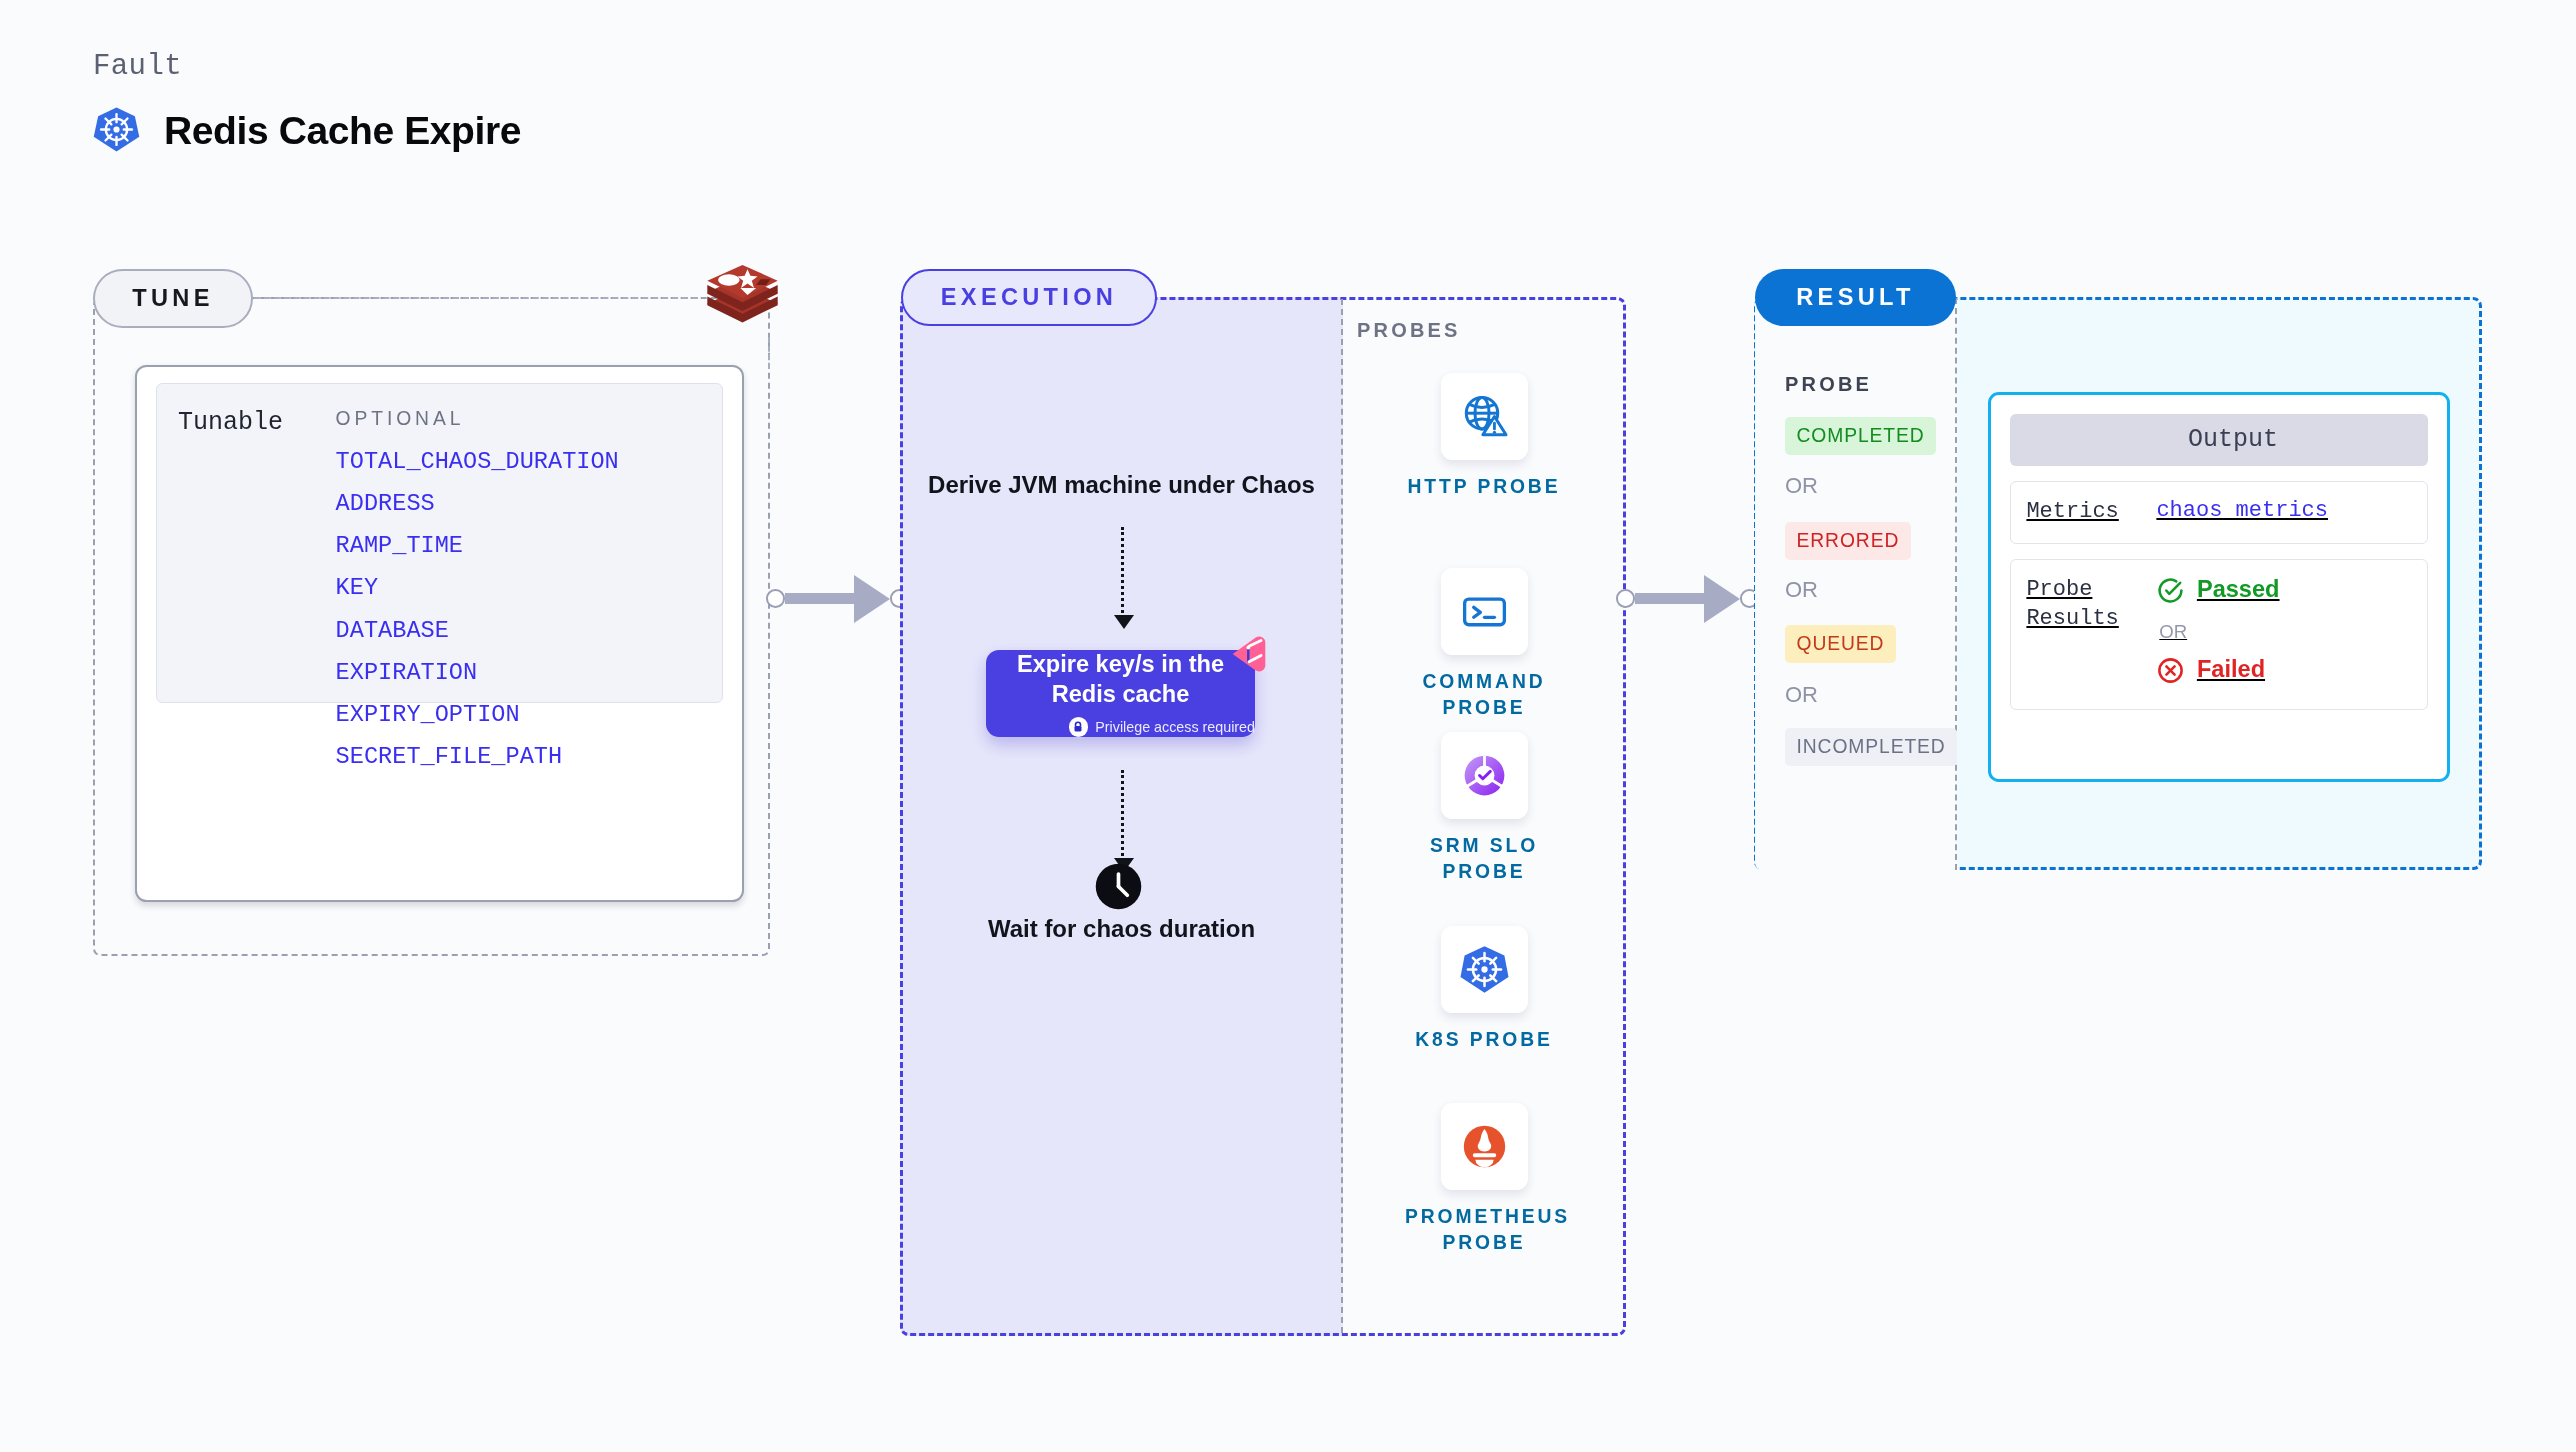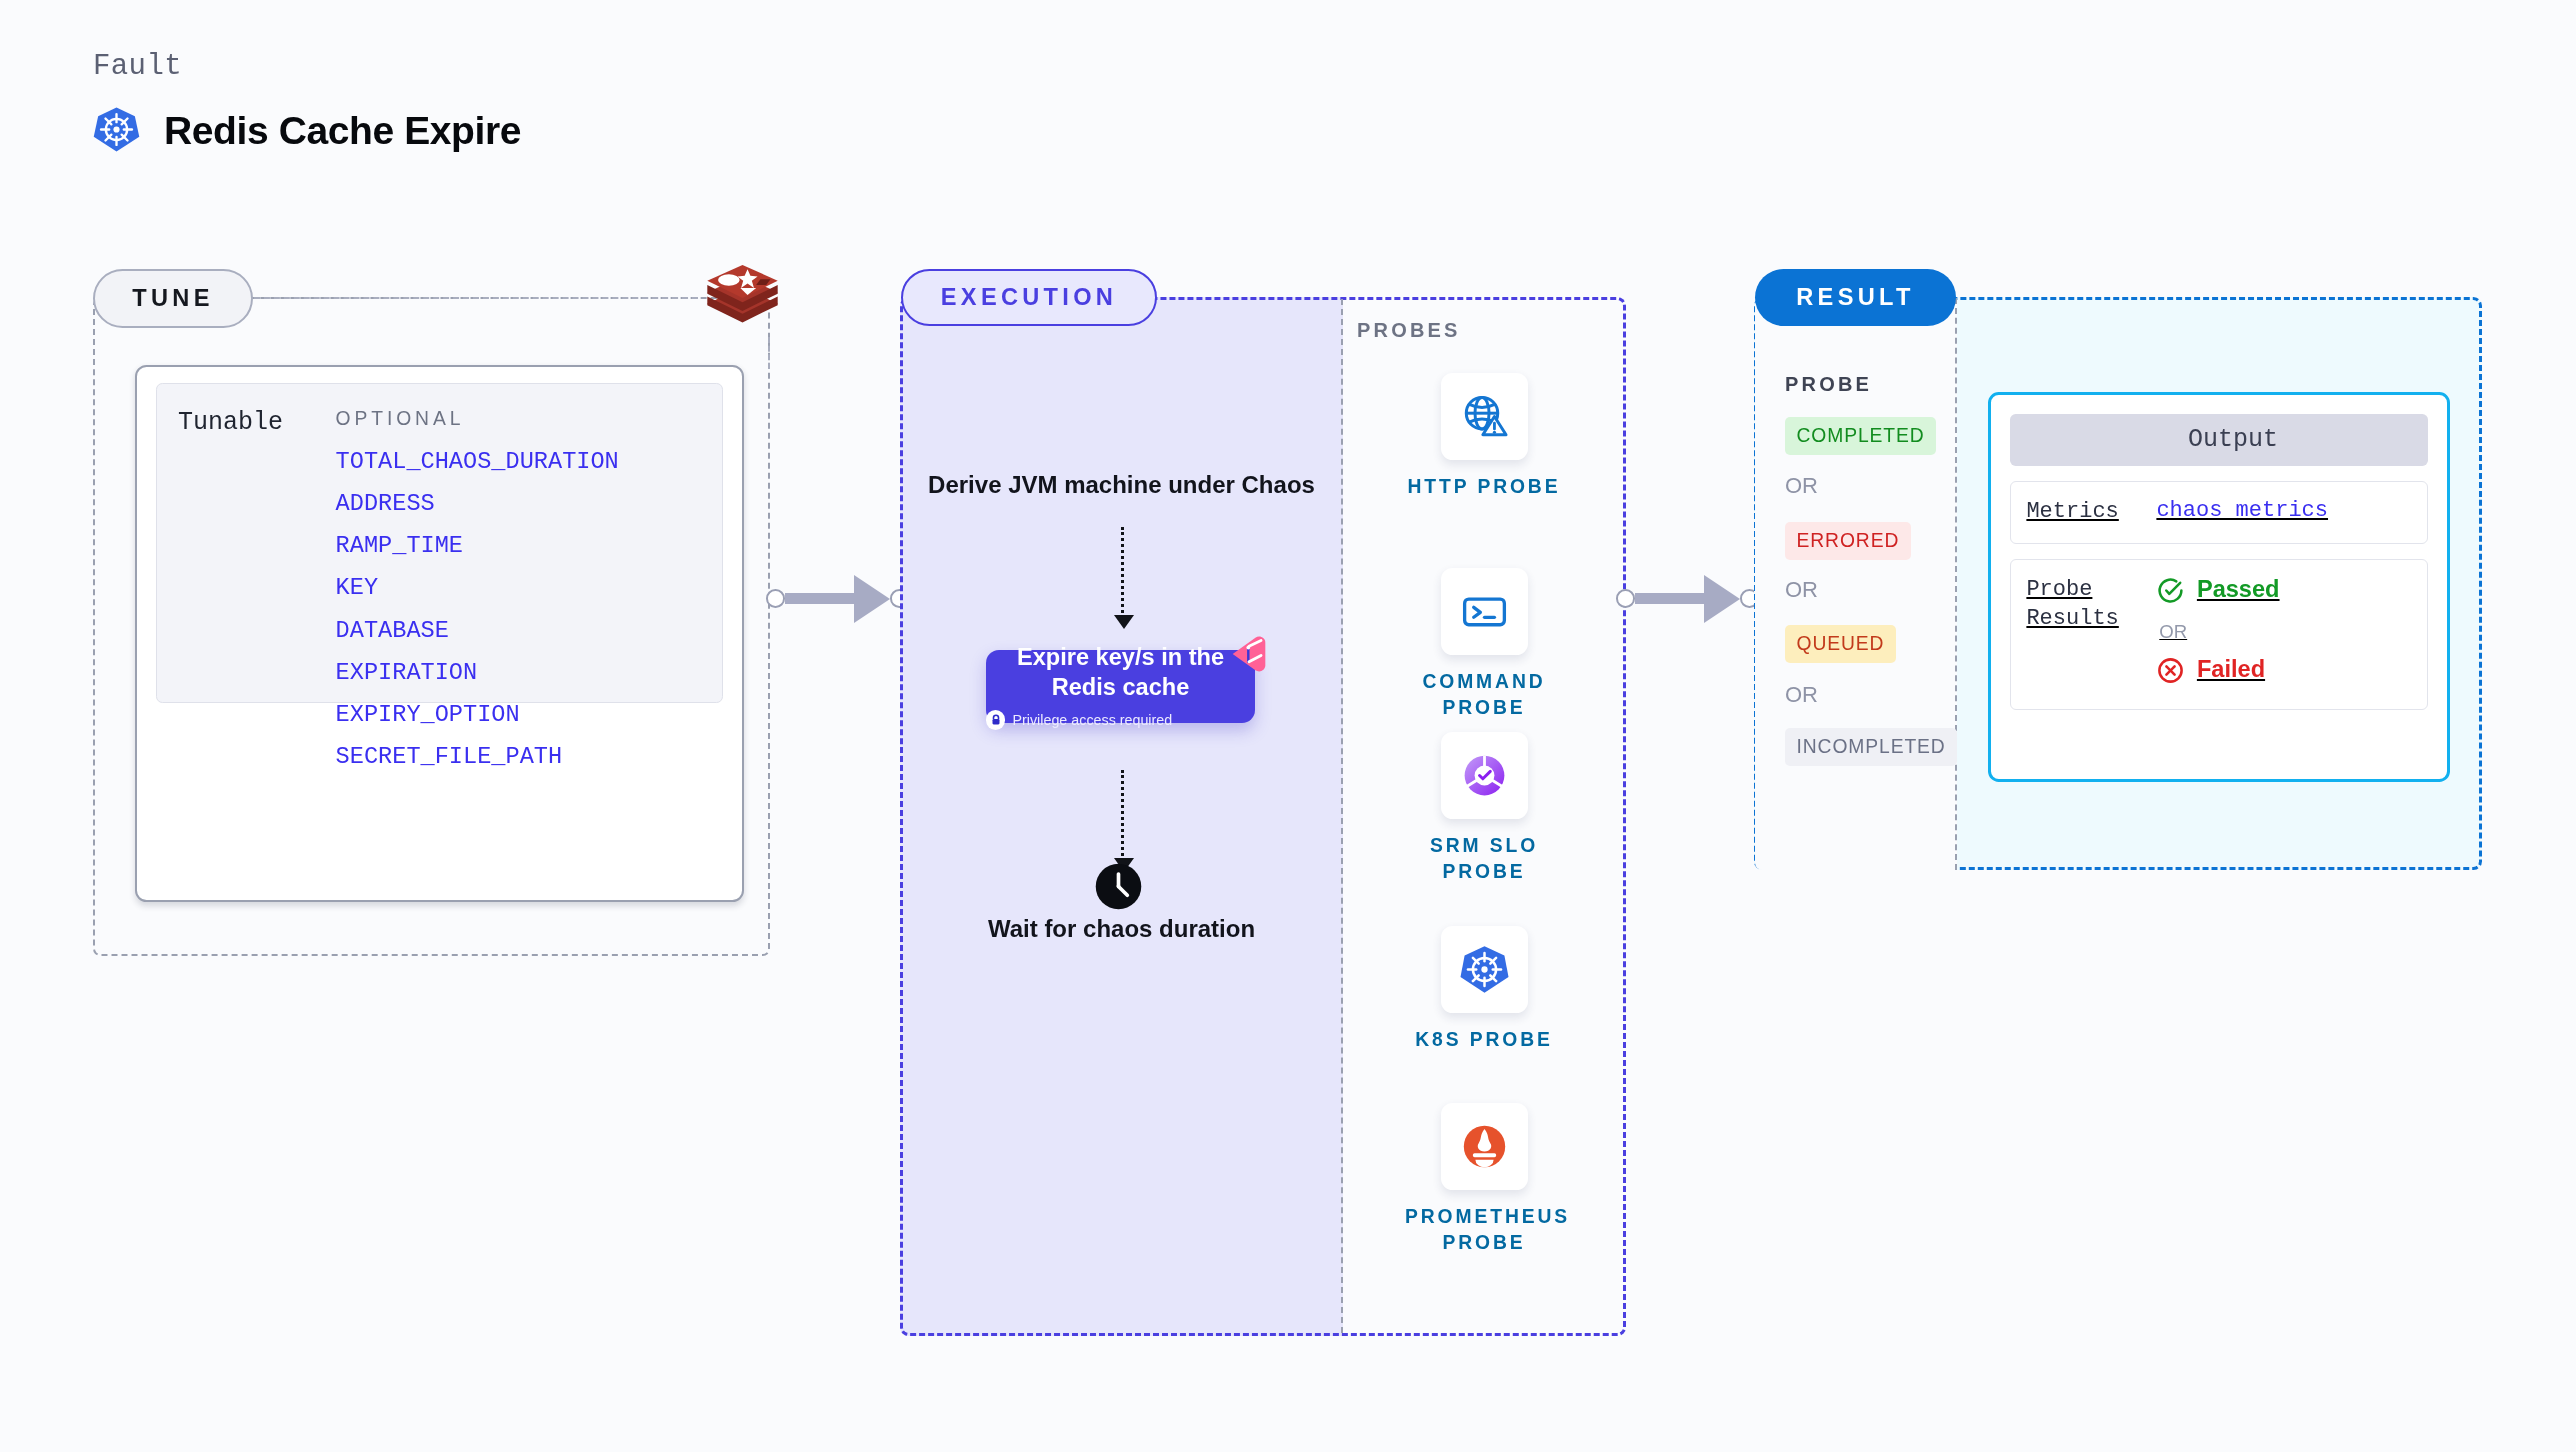--- a/index.html
+++ b/index.html
@@ -127,24 +127,24 @@
   }
   .vdash::after {
     content: ""; position: absolute; left: -10px; bottom: -10px;
     border-left: 10px solid transparent; border-right: 10px solid transparent;
     border-top: 14.3px solid #111318;
   }
   #dash1 { left: 1121px; top: 527px; height: 92px; }
   #dash2 { left: 1121px; top: 770px; height: 92px; }
 
   #exec-card {
-    position: absolute; left: 986px; top: 650px; width: 269px; height: 73px;
+    position: absolute; left: 986px; top: 650px; width: 269px; height: 87px;
     background: #4a3fe0; border-radius: 13px;
     box-shadow: 0 7.2px 15.8px rgba(60,50,200,.26);
-    display: flex; flex-direction: column; align-items: flex-start; justify-content: center;
+    display: flex; flex-direction: column; align-items: flex-end; justify-content: center;
   }
   #exec-card-title {
     color: #ffffff; font-size: 23.6px; font-weight: bold; text-align: center; line-height: 1.25;
   }
   #exec-card-sub {
     display: flex; align-items: center; gap: 7.2px; margin-top: 7.9px;
     color: #eceaff; font-size: 14.3px;
   }
   #lock-badge {
     width: 19.3px; height: 19.3px; border-radius: 50%; background: #ffffff;

